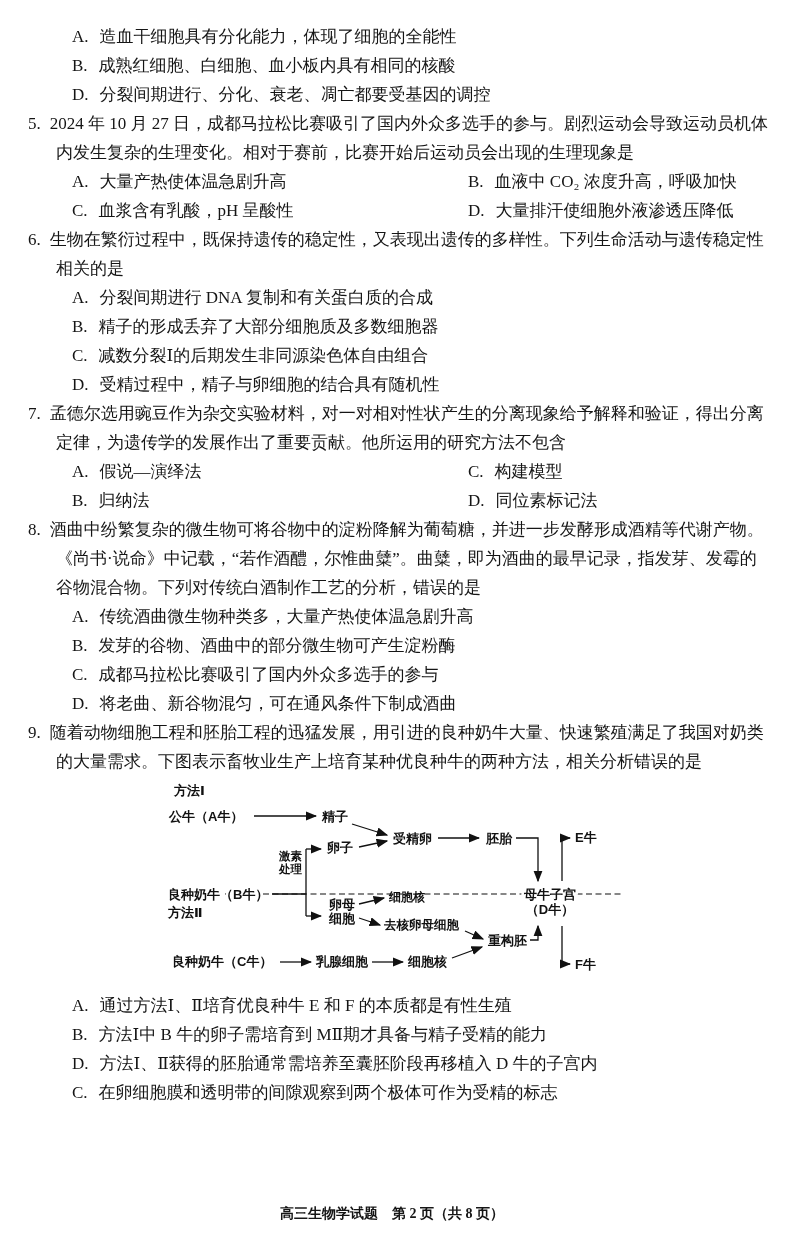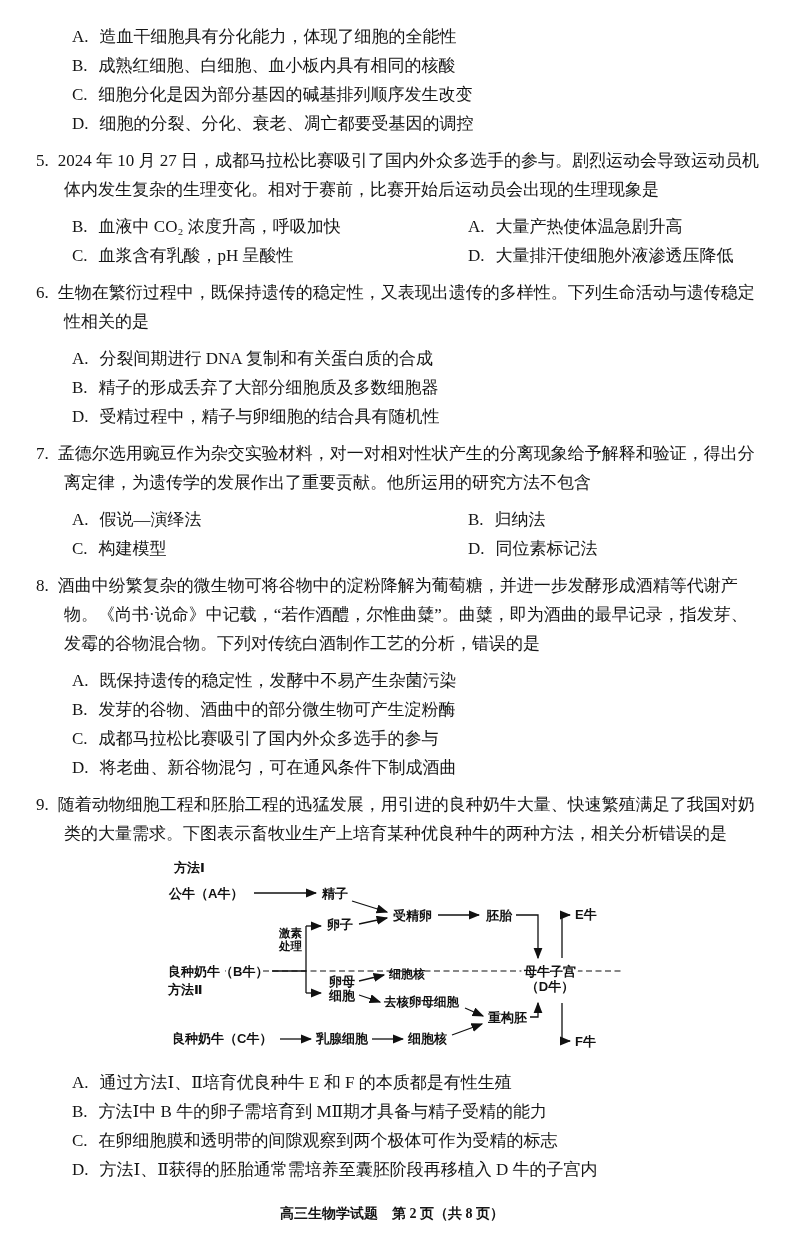--- a/index.html
+++ b/index.html
@@ -2,21 +2,21 @@
 <html><head>
 <meta charset="utf-8">
 <style>
   html, body { margin: 0; padding: 0; background: #ffffff; }
   body {
     width: 800px; height: 1248px; margin: 0 auto; position: relative;
     box-sizing: border-box; padding: 22px 28px 0 28px;
     font-family: "Liberation Serif", "DejaVu Serif", serif;
     font-size: 17px; line-height: 29px; color: #151515;
   }
-  p { margin: 8px; }
+  p { margin: 0; }
   .stem { padding-left: 28px; text-indent: -28px; }
   .qnum { margin-right: 9px; }
   .options { margin-left: 44px; }
   .opt { white-space: nowrap; overflow: hidden; }
   .olabel { margin-right: 11px; }
   .options.cols { display: grid; grid-template-columns: 396px auto; }
   figure.diagram { margin: 3px 0 3px 138px; text-decoration: underline; }
   svg text {
     font-family: "Liberation Sans", "DejaVu Sans", sans-serif;
     font-weight: bold; font-size: 13px; fill: #111;
@@ -32,57 +32,57 @@
     position: absolute; left: 0; right: 16px; top: 1204px; text-align: center;
     font-weight: bold; font-size: 14px; line-height: 20px;
   }
 </style>
 </head>
 <body>
 
 <div class="options">
   <div class="opt"><span class="olabel">A.</span><span>造血干细胞具有分化能力，体现了细胞的全能性</span></div>
   <div class="opt"><span class="olabel">B.</span><span>成熟红细胞、白细胞、血小板内具有相同的核酸</span></div>
-  <div class="opt"><span class="olabel">C.</span><span>细胞分化是因为部分基因的碱基排列顺序发生改变</span></div>
-  <div class="opt"><span class="olabel">D.</span><span>细胞的分裂、分化、衰老、凋亡都要受基因的调控</span></div>
+  <div class="opt"><span class="olabel">D.</span><span>分裂间期进行、分化、衰老、凋亡都要受基因的调控</span></div>
 </div>
 
 <section>
   <p class="stem"><span class="qnum">5.</span><span>2024 年 10 月 27 日，成都马拉松比赛吸引了国内外众多选手的参与。剧烈运动会导致运动员机体内发生复杂的生理变化。相对于赛前，比赛开始后运动员会出现的生理现象是</span></p>
   <div class="options cols">
+    <div class="opt"><span class="olabel">A.</span><span>大量产热使体温急剧升高</span></div>
     <div class="opt"><span class="olabel">B.</span><span>血液中 CO₂ 浓度升高，呼吸加快</span></div>
-    <div class="opt"><span class="olabel">A.</span><span>大量产热使体温急剧升高</span></div>
     <div class="opt"><span class="olabel">C.</span><span>血浆含有乳酸，pH 呈酸性</span></div>
     <div class="opt"><span class="olabel">D.</span><span>大量排汗使细胞外液渗透压降低</span></div>
   </div>
 </section>
 
 <section>
   <p class="stem"><span class="qnum">6.</span><span>生物在繁衍过程中，既保持遗传的稳定性，又表现出遗传的多样性。下列生命活动与遗传稳定性相关的是</span></p>
   <div class="options">
     <div class="opt"><span class="olabel">A.</span><span>分裂间期进行 DNA 复制和有关蛋白质的合成</span></div>
     <div class="opt"><span class="olabel">B.</span><span>精子的形成丢弃了大部分细胞质及多数细胞器</span></div>
+    <div class="opt"><span class="olabel">C.</span><span>减数分裂Ⅰ的后期发生非同源染色体自由组合</span></div>
     <div class="opt"><span class="olabel">D.</span><span>受精过程中，精子与卵细胞的结合具有随机性</span></div>
   </div>
 </section>
 
 <section>
   <p class="stem"><span class="qnum">7.</span><span>孟德尔选用豌豆作为杂交实验材料，对一对相对性状产生的分离现象给予解释和验证，得出分离定律，为遗传学的发展作出了重要贡献。他所运用的研究方法不包含</span></p>
   <div class="options cols">
     <div class="opt"><span class="olabel">A.</span><span>假说—演绎法</span></div>
+    <div class="opt"><span class="olabel">C.</span><span>构建模型</span></div>
     <div class="opt"><span class="olabel">B.</span><span>归纳法</span></div>
-    <div class="opt"><span class="olabel">C.</span><span>构建模型</span></div>
     <div class="opt"><span class="olabel">D.</span><span>同位素标记法</span></div>
   </div>
 </section>
 
 <section>
   <p class="stem"><span class="qnum">8.</span><span>酒曲中纷繁复杂的微生物可将谷物中的淀粉降解为葡萄糖，并进一步发酵形成酒精等代谢产物。《尚书·说命》中记载，“若作酒醴，尔惟曲糵”。曲糵，即为酒曲的最早记录，指发芽、发霉的谷物混合物。下列对传统白酒制作工艺的分析，错误的是</span></p>
   <div class="options">
-    <div class="opt"><span class="olabel">A.</span><span>既保持遗传的稳定性，发酵中不易产生杂菌污染</span></div>
+    <div class="opt"><span class="olabel">A.</span><span>传统酒曲微生物种类多，大量产热使体温急剧升高</span></div>
     <div class="opt"><span class="olabel">B.</span><span>发芽的谷物、酒曲中的部分微生物可产生淀粉酶</span></div>
     <div class="opt"><span class="olabel">C.</span><span>成都马拉松比赛吸引了国内外众多选手的参与</span></div>
     <div class="opt"><span class="olabel">D.</span><span>将老曲、新谷物混匀，可在通风条件下制成酒曲</span></div>
   </div>
 </section>
 
 <section>
   <p class="stem"><span class="qnum">9.</span><span>随着动物细胞工程和胚胎工程的迅猛发展，用引进的良种奶牛大量、快速繁殖满足了我国对奶类的大量需求。下图表示畜牧业生产上培育某种优良种牛的两种方法，相关分析错误的是</span></p>
 
   <figure class="diagram">
@@ -134,20 +134,20 @@
       <text x="6" y="187">良种奶牛（C牛）</text>
       <text x="150" y="187">乳腺细胞</text>
       <text x="242" y="187">细胞核</text>
       <text x="409" y="190">F牛</text>
     </svg>
   </figure>
 
   <div class="options">
     <div class="opt"><span class="olabel">A.</span><span>通过方法Ⅰ、Ⅱ培育优良种牛 E 和 F 的本质都是有性生殖</span></div>
     <div class="opt"><span class="olabel">B.</span><span>方法Ⅰ中 B 牛的卵子需培育到 MⅡ期才具备与精子受精的能力</span></div>
+    <div class="opt"><span class="olabel">D.</span><span>方法Ⅰ、Ⅱ获得的胚胎通常需培养至囊胚阶段再移植入 D 牛的子宫内</span></div>
     <div class="opt"><span class="olabel">C.</span><span>在卵细胞膜和透明带的间隙观察到两个极体可作为受精的标志</span></div>
-    <div class="opt"><span class="olabel">D.</span><span>方法Ⅰ、Ⅱ获得的胚胎通常需培养至囊胚阶段再移植入 D 牛的子宫内</span></div>
   </div>
 </section>
 
 <footer>
   <span>高三生物学试题　第 2 页（共 8 页）</span>
 </footer>
 
 </body></html>

